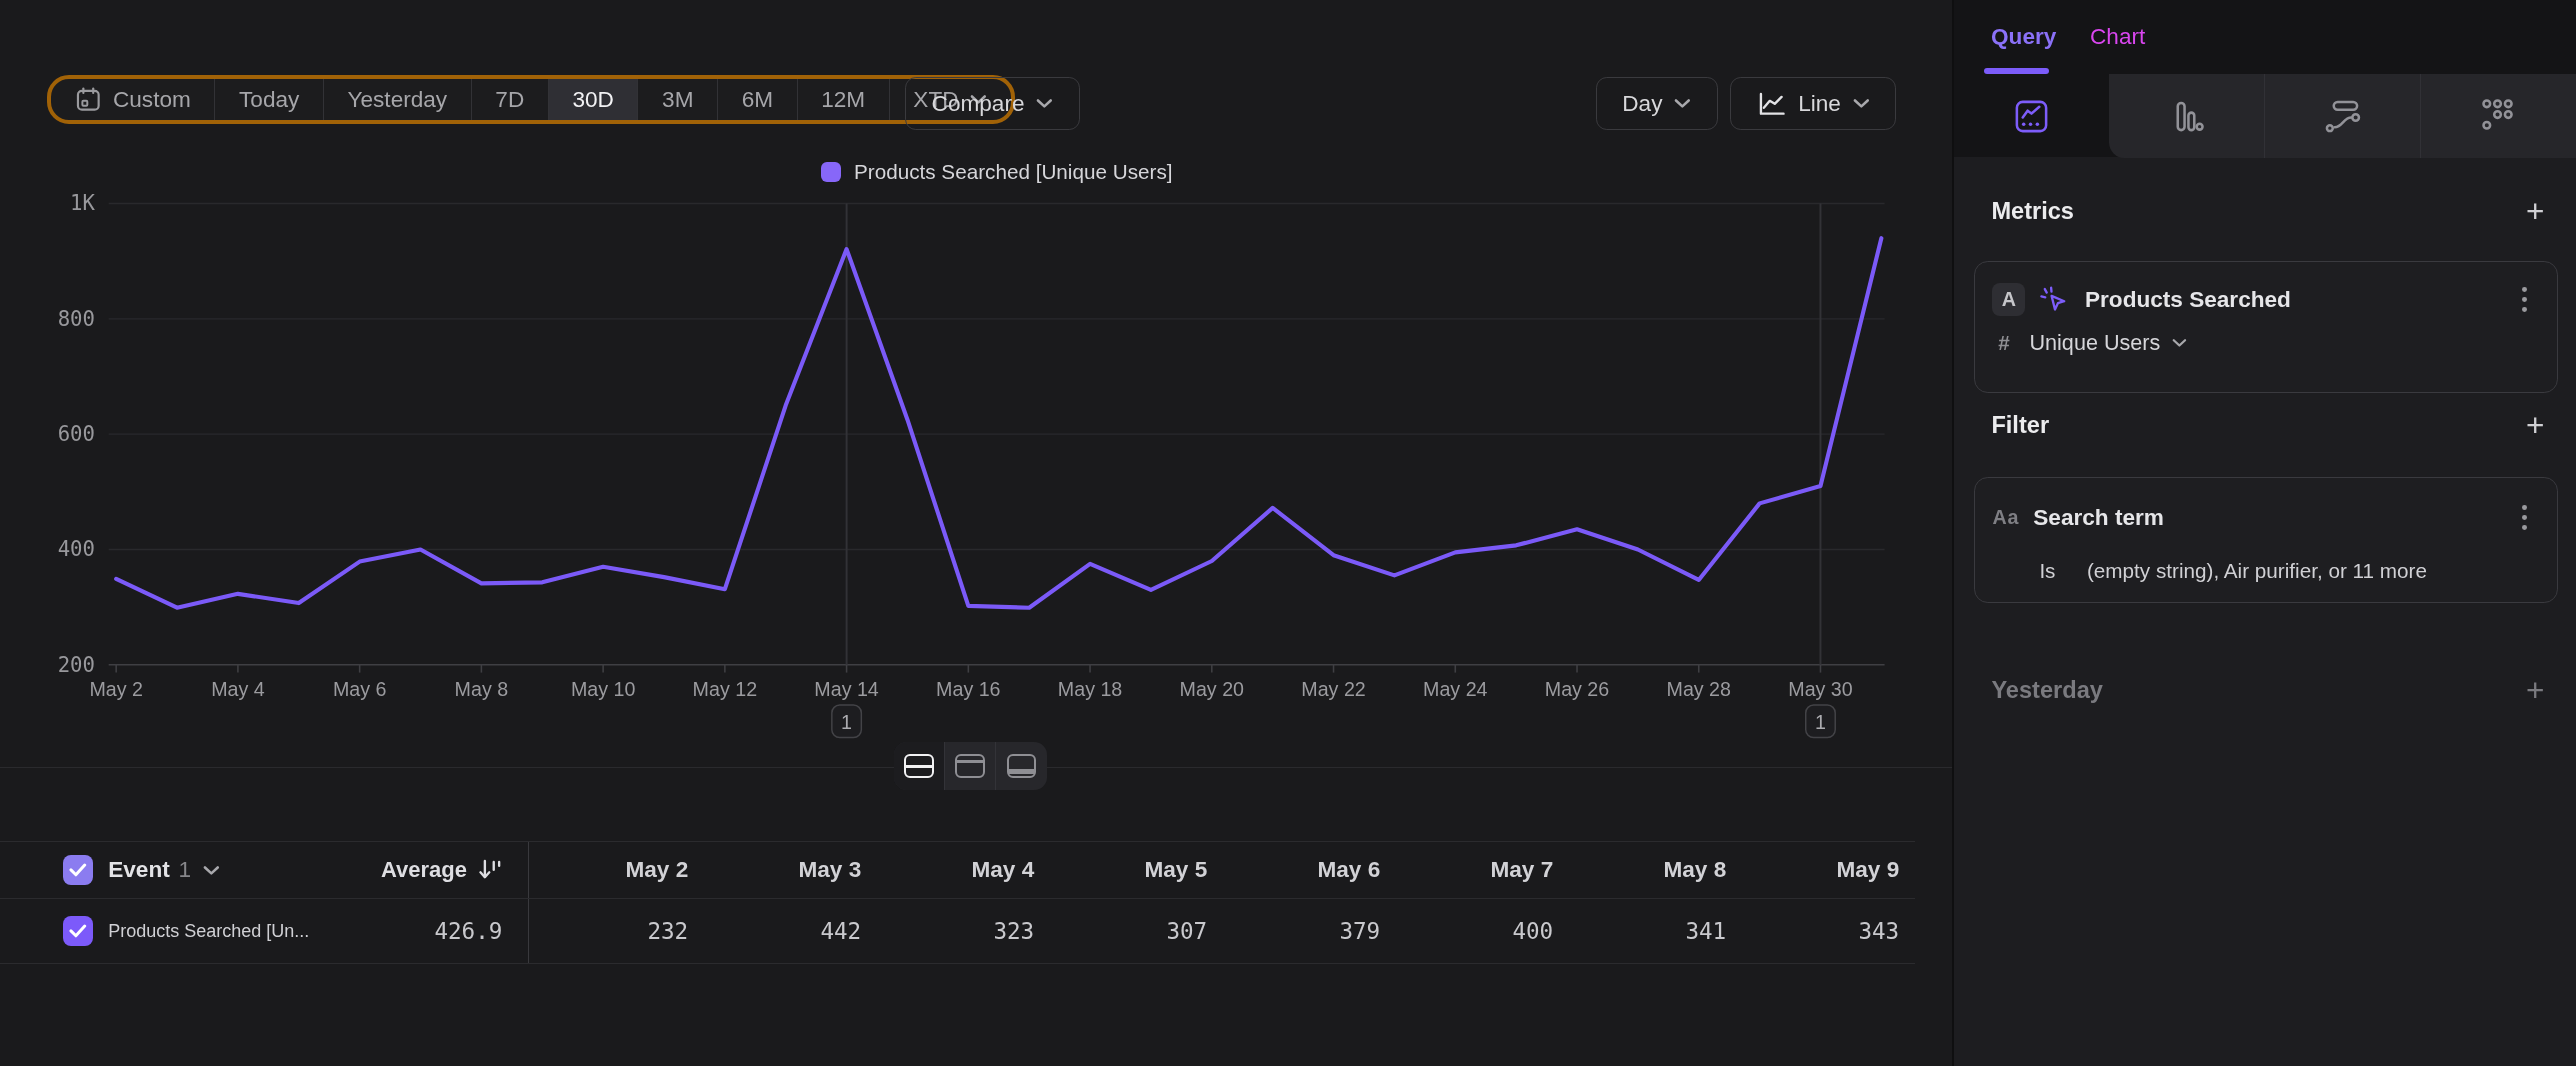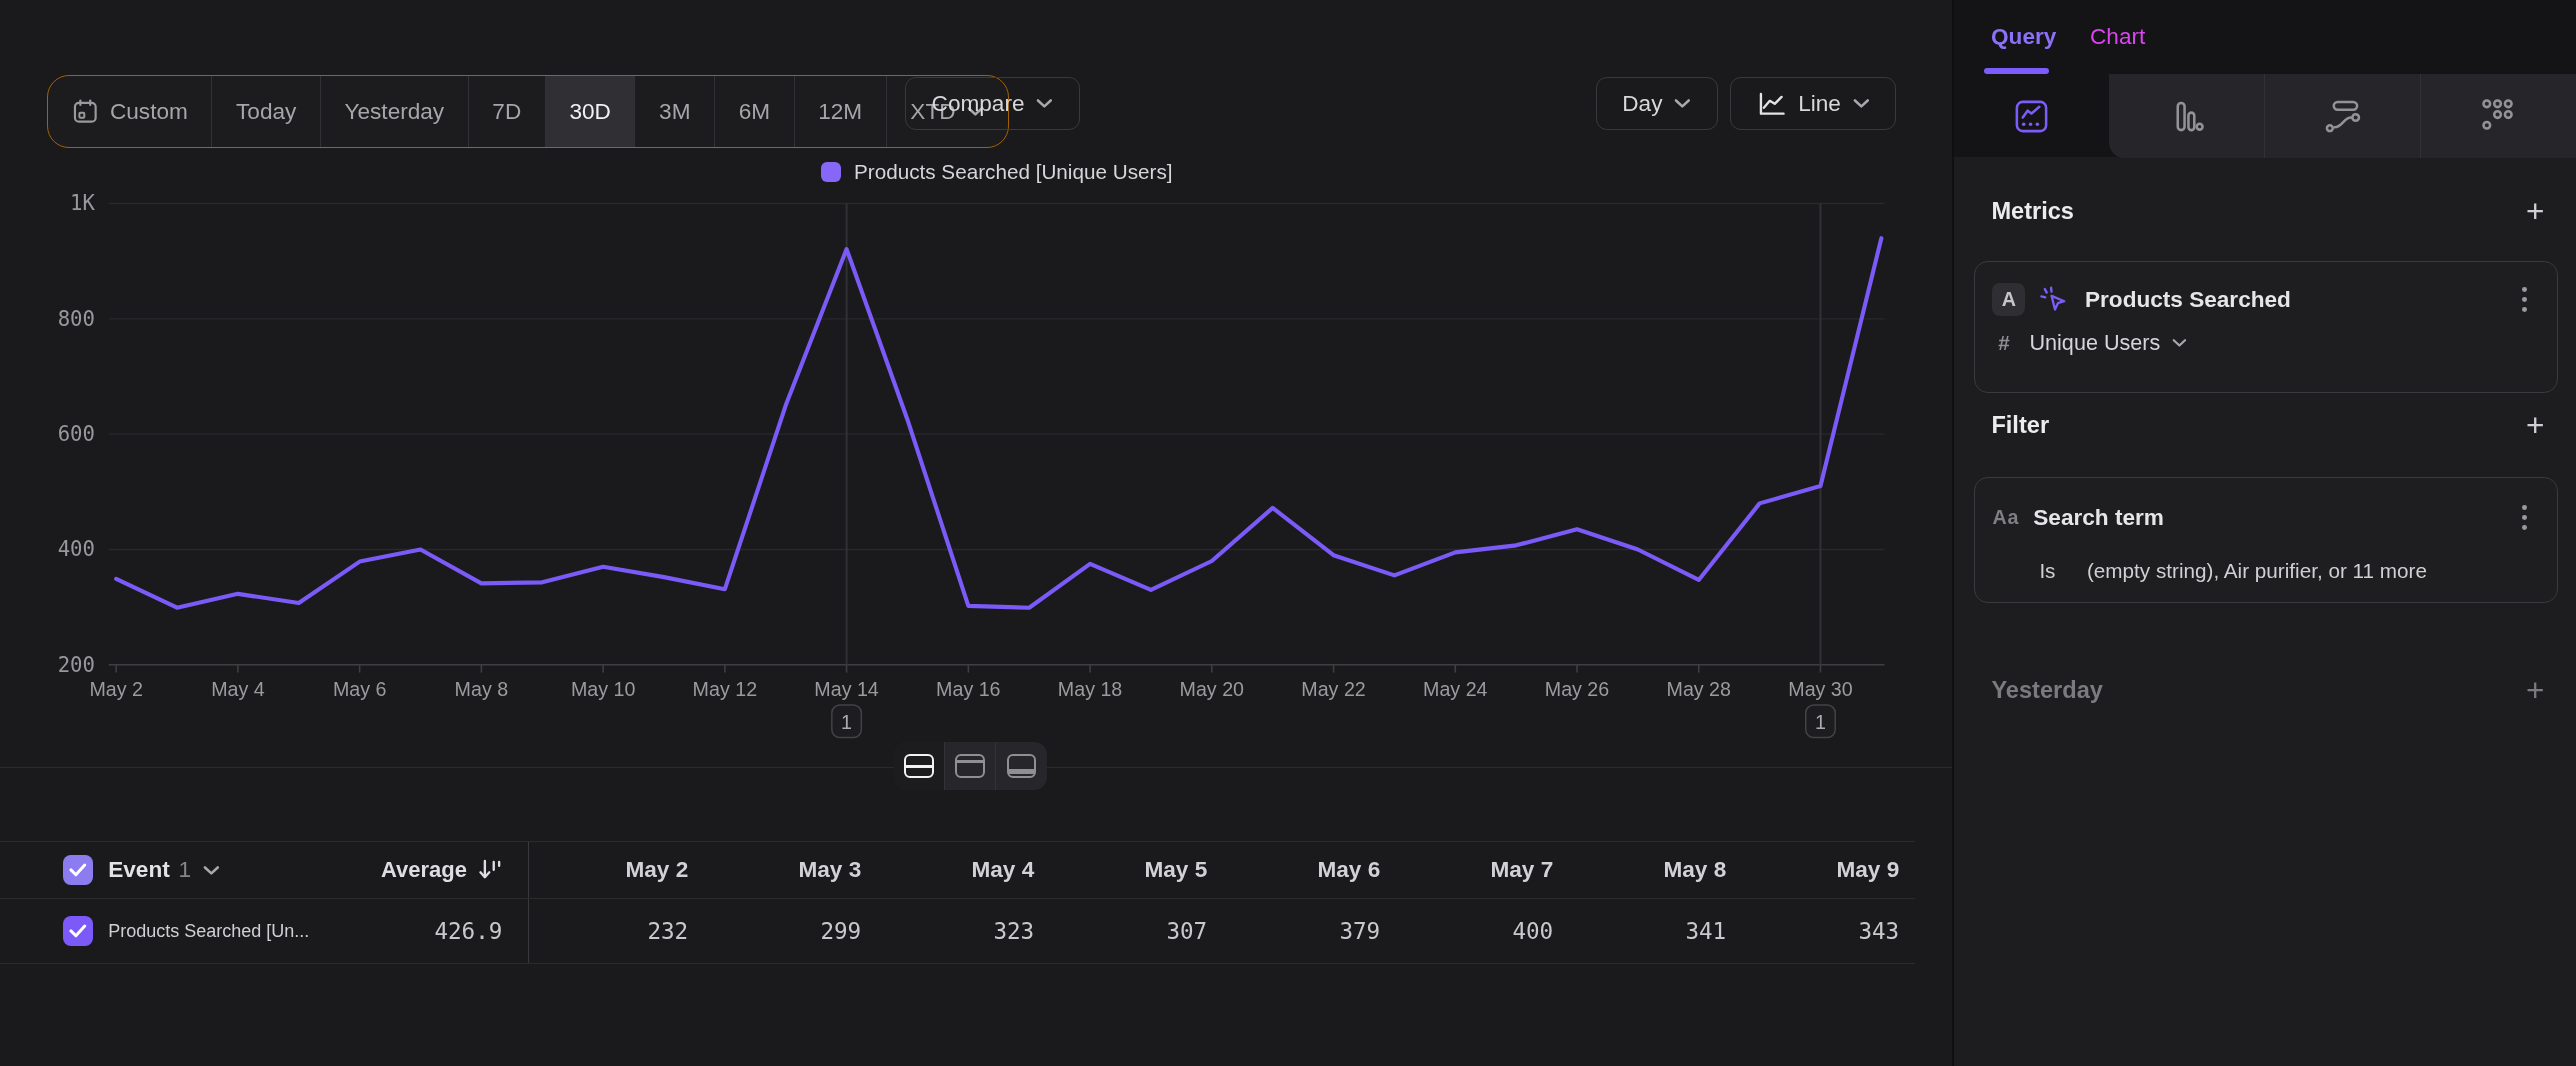--- a/index.html
+++ b/index.html
@@ -4,22 +4,22 @@
 <style>
   * { box-sizing: border-box; margin: 0; padding: 0; }
   body { margin: 0; background: #111113; font-family: "Liberation Sans", sans-serif; }
   #app { position: relative; width: 2576px; height: 1067px; background: #1a1a1c; overflow: hidden; }
 
   
   .main { position: absolute; left: 0; top: 0; width: 1952px; height: 1067px; background: #1a1a1c; }
 
   
   .toolbar-row { position: absolute; left: 0; top: 75px; width: 100%; height: 57px; }
-  .range-group { position: absolute; left: 47px; top: 0; height: 73px; display: inline-flex; align-items: stretch;
-                 border: 1px solid #a16207; border-radius: 22px; overflow: hidden; background: #1c1c1e; }
+  .range-group { position: absolute; left: 47px; top: 0; height: 49px; display: inline-flex; align-items: stretch;
+                 border: 4px solid #a16207; border-radius: 22px; overflow: hidden; background: #1c1c1e; }
   .range-item { display: flex; align-items: center; gap: 11.8px; padding: 0 23.6px; font-size: 22.6px; color: #a6a6aa;
                 border-right: 1px solid #323236; cursor: pointer; white-space: nowrap; }
   .range-item:last-child { border-right: none; }
   .range-item.active { background: #2f2f34; color: #f2f2f4; }
   .pill-btn { display: inline-flex; align-items: center; gap: 11.8px; height: 53px; padding: 0 25.6px;
               border: 1px solid #3a3a3e; border-radius: 10.8px; font-size: 22.6px; color: #d8d8db; background: transparent; cursor: pointer; }
   .compare-btn { position: absolute; left: 905px; top: 2px; }
   .right-controls { position: absolute; right: 56px; top: 2px; display: flex; gap: 12.8px; }
   .chev { width: 16.7px; height: 10.8px; flex: 0 0 auto; }
   .chev polyline { fill: none; stroke: #a8a8ac; stroke-width: 2.6; stroke-linecap: round; stroke-linejoin: round; }
@@ -307,21 +307,21 @@
               </svg>
           </span>
           <span class="row-name">Products Searched [Un...</span>
           <span class="spacer"></span>
           <span class="t-val">426.9</span>
         </div>
         <div class="t-cell">
             <span class="t-val">232</span>
           </div>
         <div class="t-cell">
-            <span class="t-val">299</span>
+            <span class="t-val">442</span>
           </div>
         <div class="t-cell">
             <span class="t-val">323</span>
           </div>
         <div class="t-cell">
             <span class="t-val">307</span>
           </div>
         <div class="t-cell">
             <span class="t-val">379</span>
           </div>

